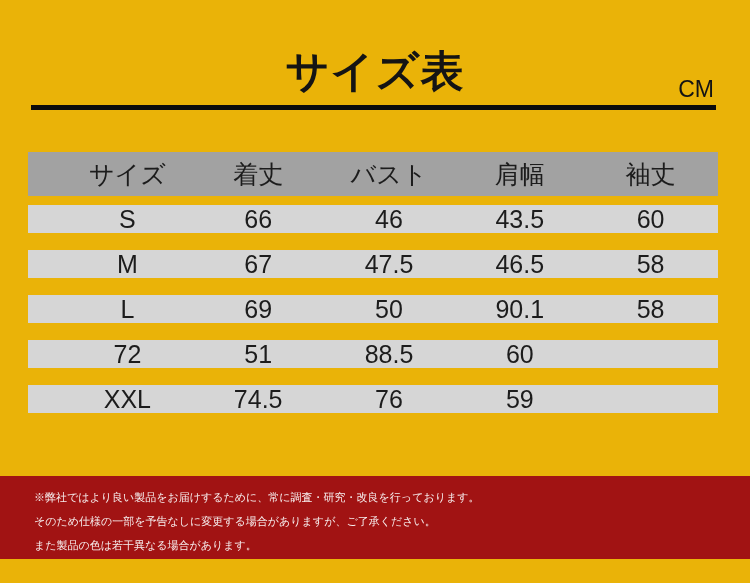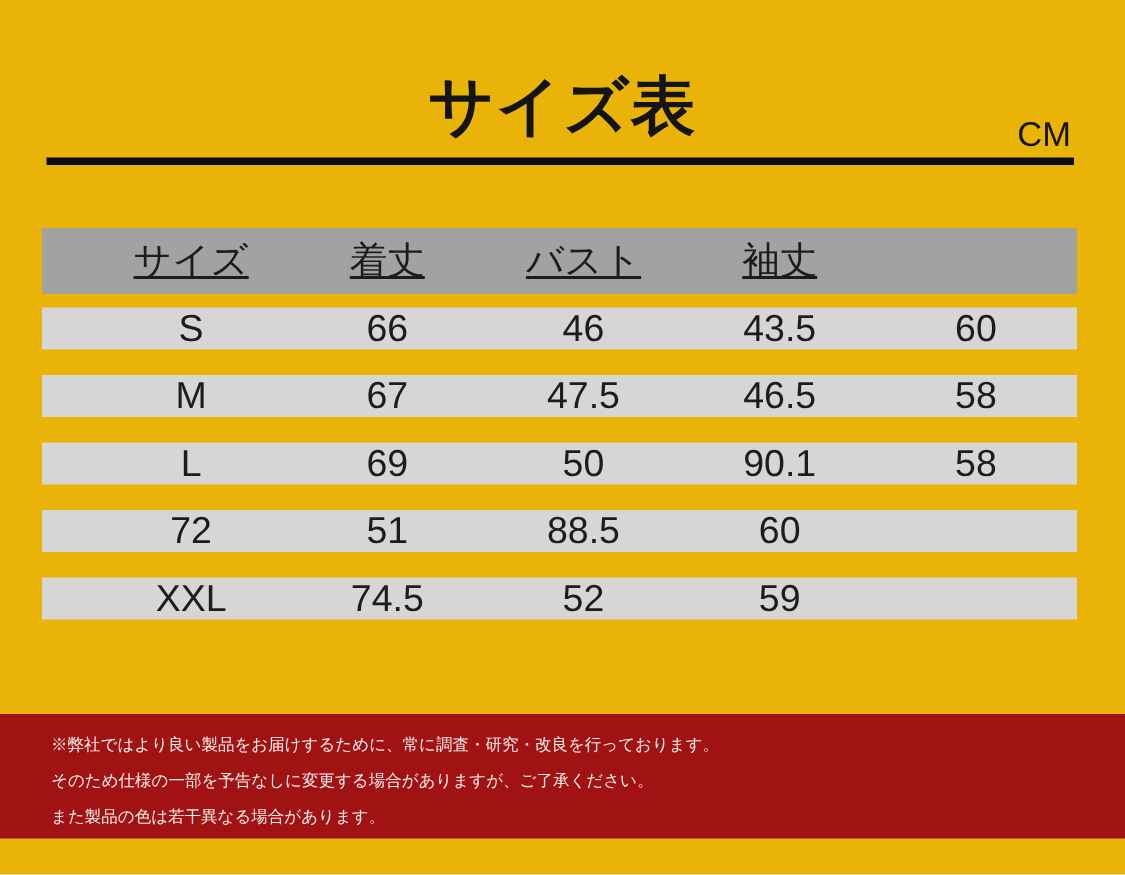--- a/index.html
+++ b/index.html
@@ -22,21 +22,21 @@
     background:var(--rule);
   }
   .size-table { position:absolute; top:152px; left:28px; width:690px; }
   .thead { height:44px; background:var(--header_bg); margin-bottom:9px; }
   .trow  { height:28px; background:var(--row_bg); margin-bottom:17px; }
   .grid {
     display:grid; grid-template-columns:repeat(5,1fr);
     margin-left:34px; margin-right:2px; text-align:center;
     color:var(--table_text); font-size:25px;
   }
-  .thead .grid { line-height:44px;text-decoration:underline; }
+  .thead .grid { line-height:44px; }
   .trow  .grid { line-height:28px; }
   .note-measure {
     position:absolute; top:449px; left:36px; width:690px;
     font-size:17px; line-height:24px; color:var(--note_text);
   }
   .note-disclaimer {
     position:absolute; top:476px; left:0; width:750px; height:83px;
     background:var(--disclaimer_bg); color:var(--disclaimer_text);
     box-sizing:border-box; padding:9px 10px 0 34px;
     font-size:11px; line-height:24px;
@@ -51,20 +51,21 @@
   <div class="unit">CM</div>
   <div class="rule"></div>
 
   <div class="size-table">
 
     <div class="thead">
       <div class="grid">
         <span>サイズ</span>
         <span>着丈</span>
         <span>バスト</span>
+        <span>肩幅</span>
         <span>袖丈</span>
       </div>
     </div>
 
     <div class="trow">
       <div class="grid">
         <span>S</span>
         <span>66</span>
         <span>46</span>
         <span>43.5</span>
@@ -98,21 +99,21 @@
         <span>51</span>
         <span>88.5</span>
         <span>60</span>
       </div>
     </div>
 
     <div class="trow">
       <div class="grid">
         <span>XXL</span>
         <span>74.5</span>
-        <span>52</span>
+        <span>76</span>
         <span>59</span>
       </div>
     </div>
 
   </div>
 
 
   <div class="note-disclaimer">
     <div>※弊社ではより良い製品をお届けするために、常に調査・研究・改良を行っております。</div>
     <div>そのため仕様の一部を予告なしに変更する場合がありますが、ご了承ください。</div>

